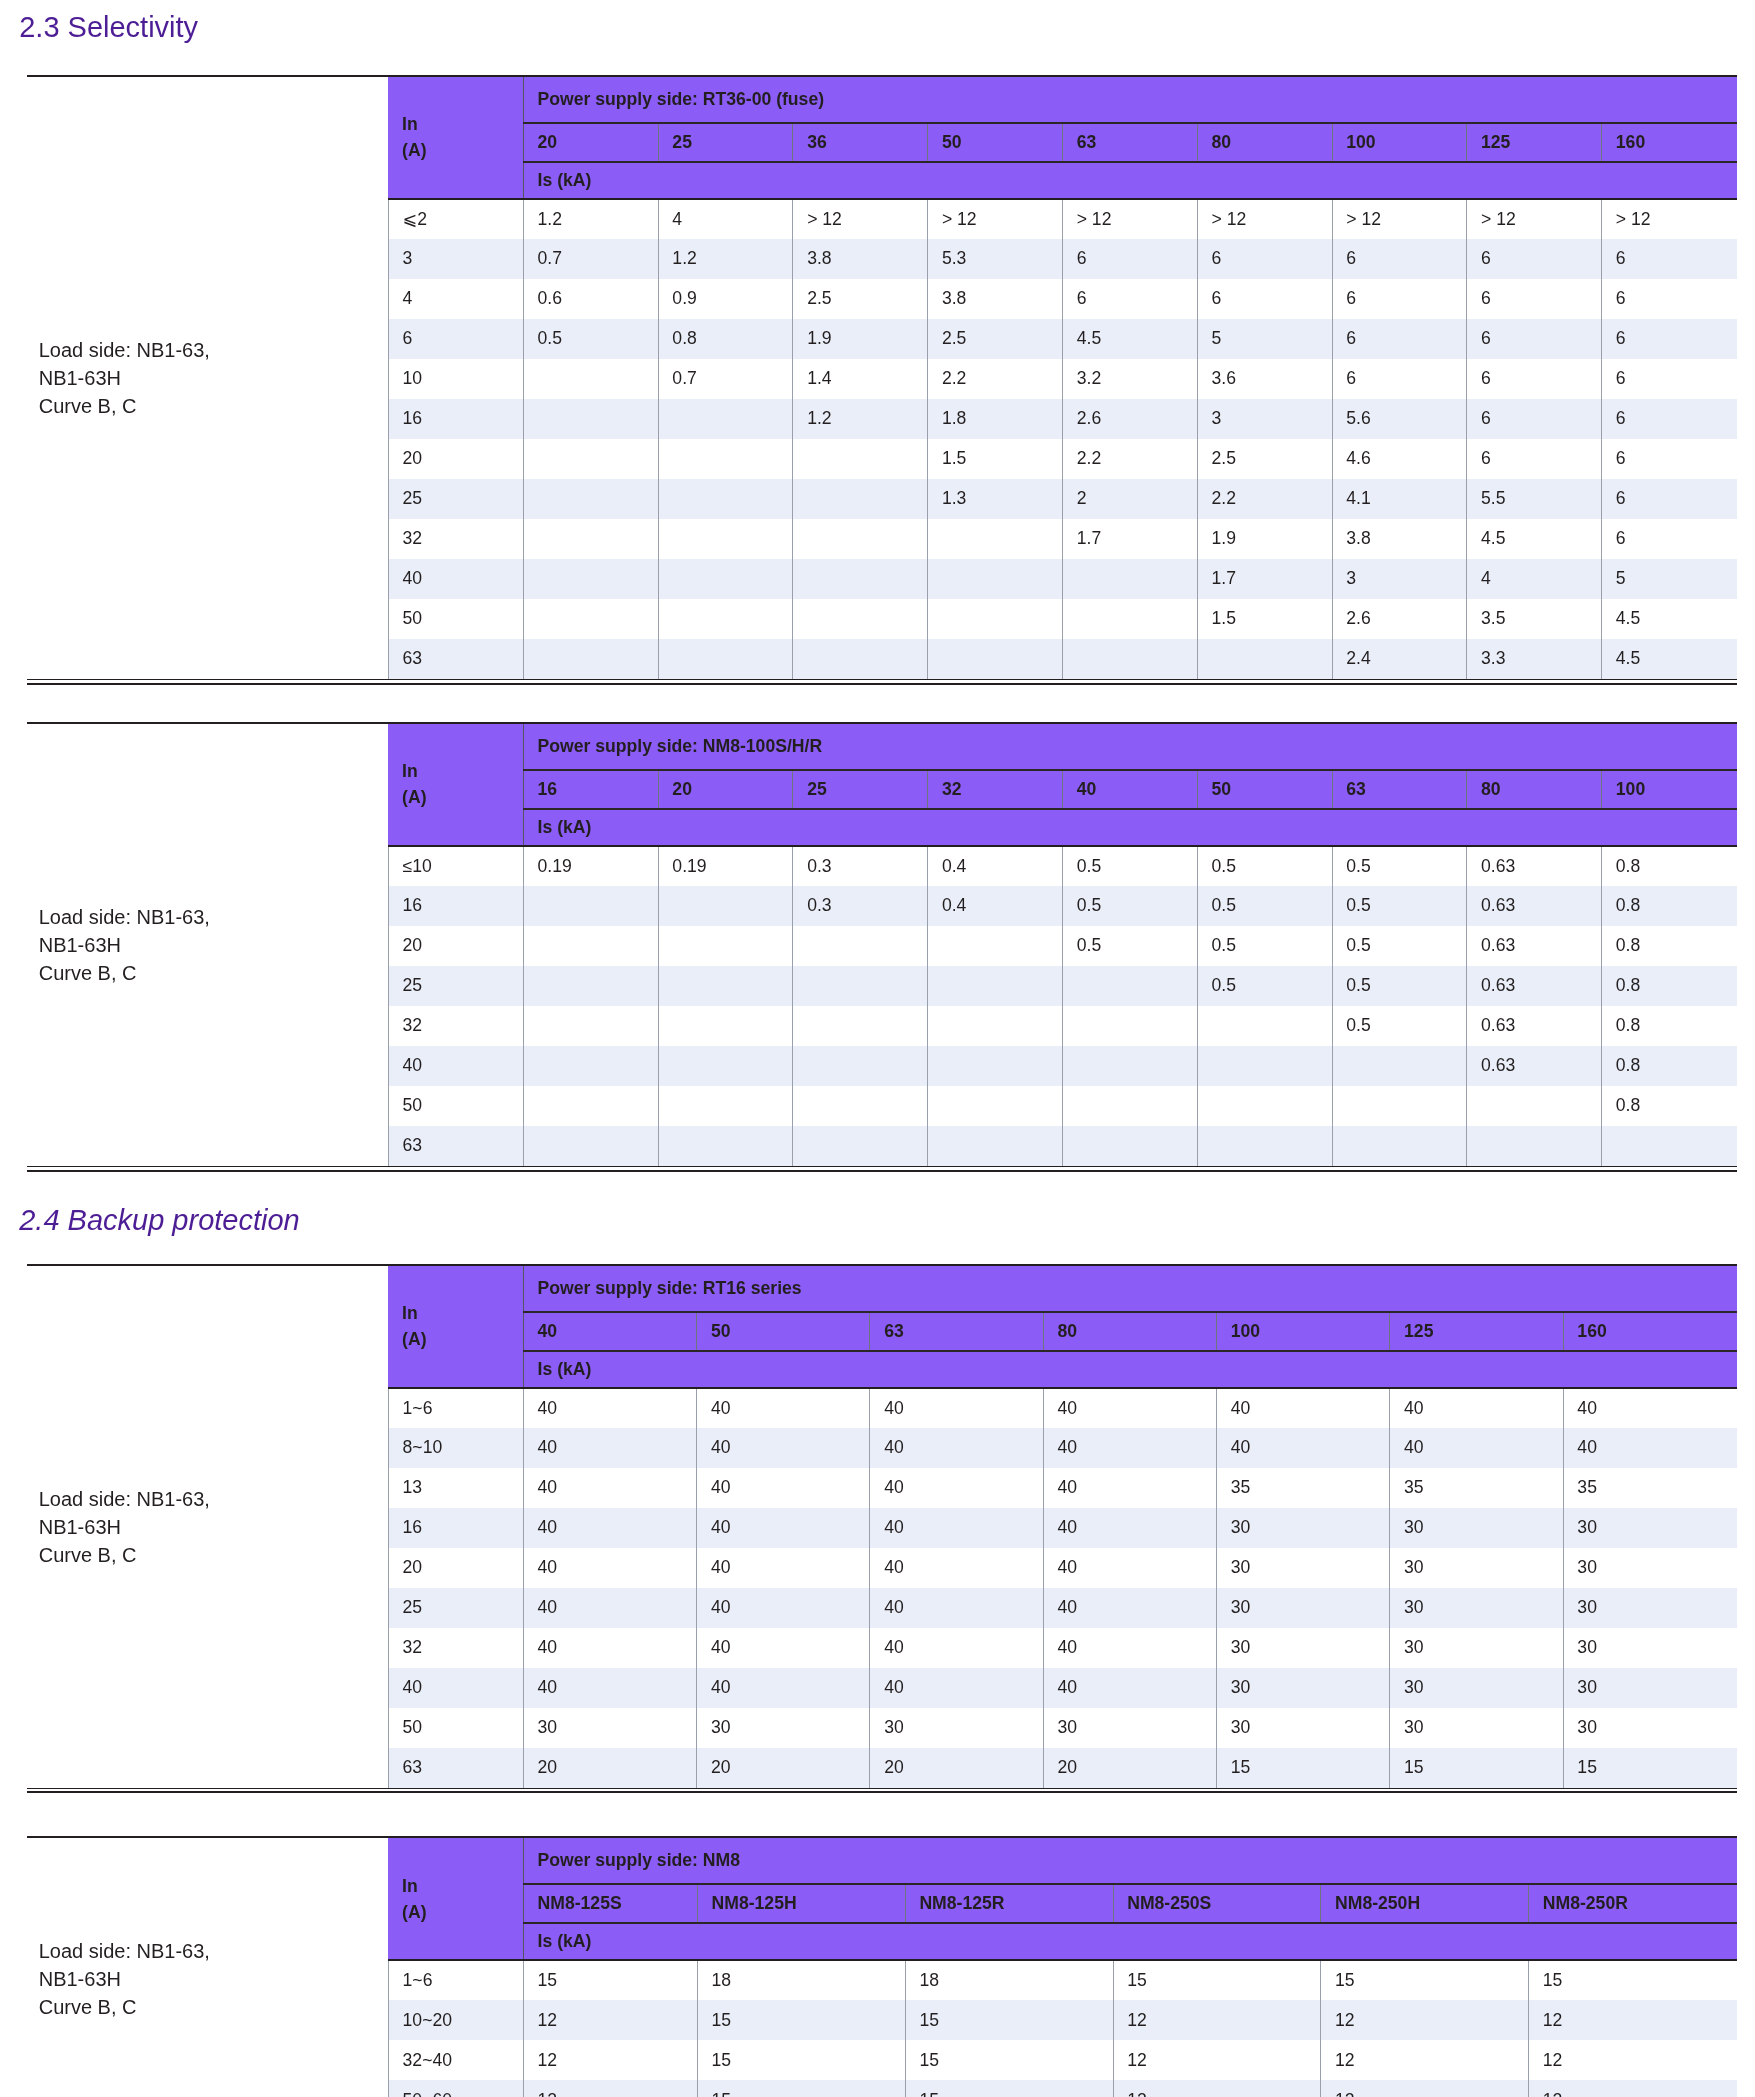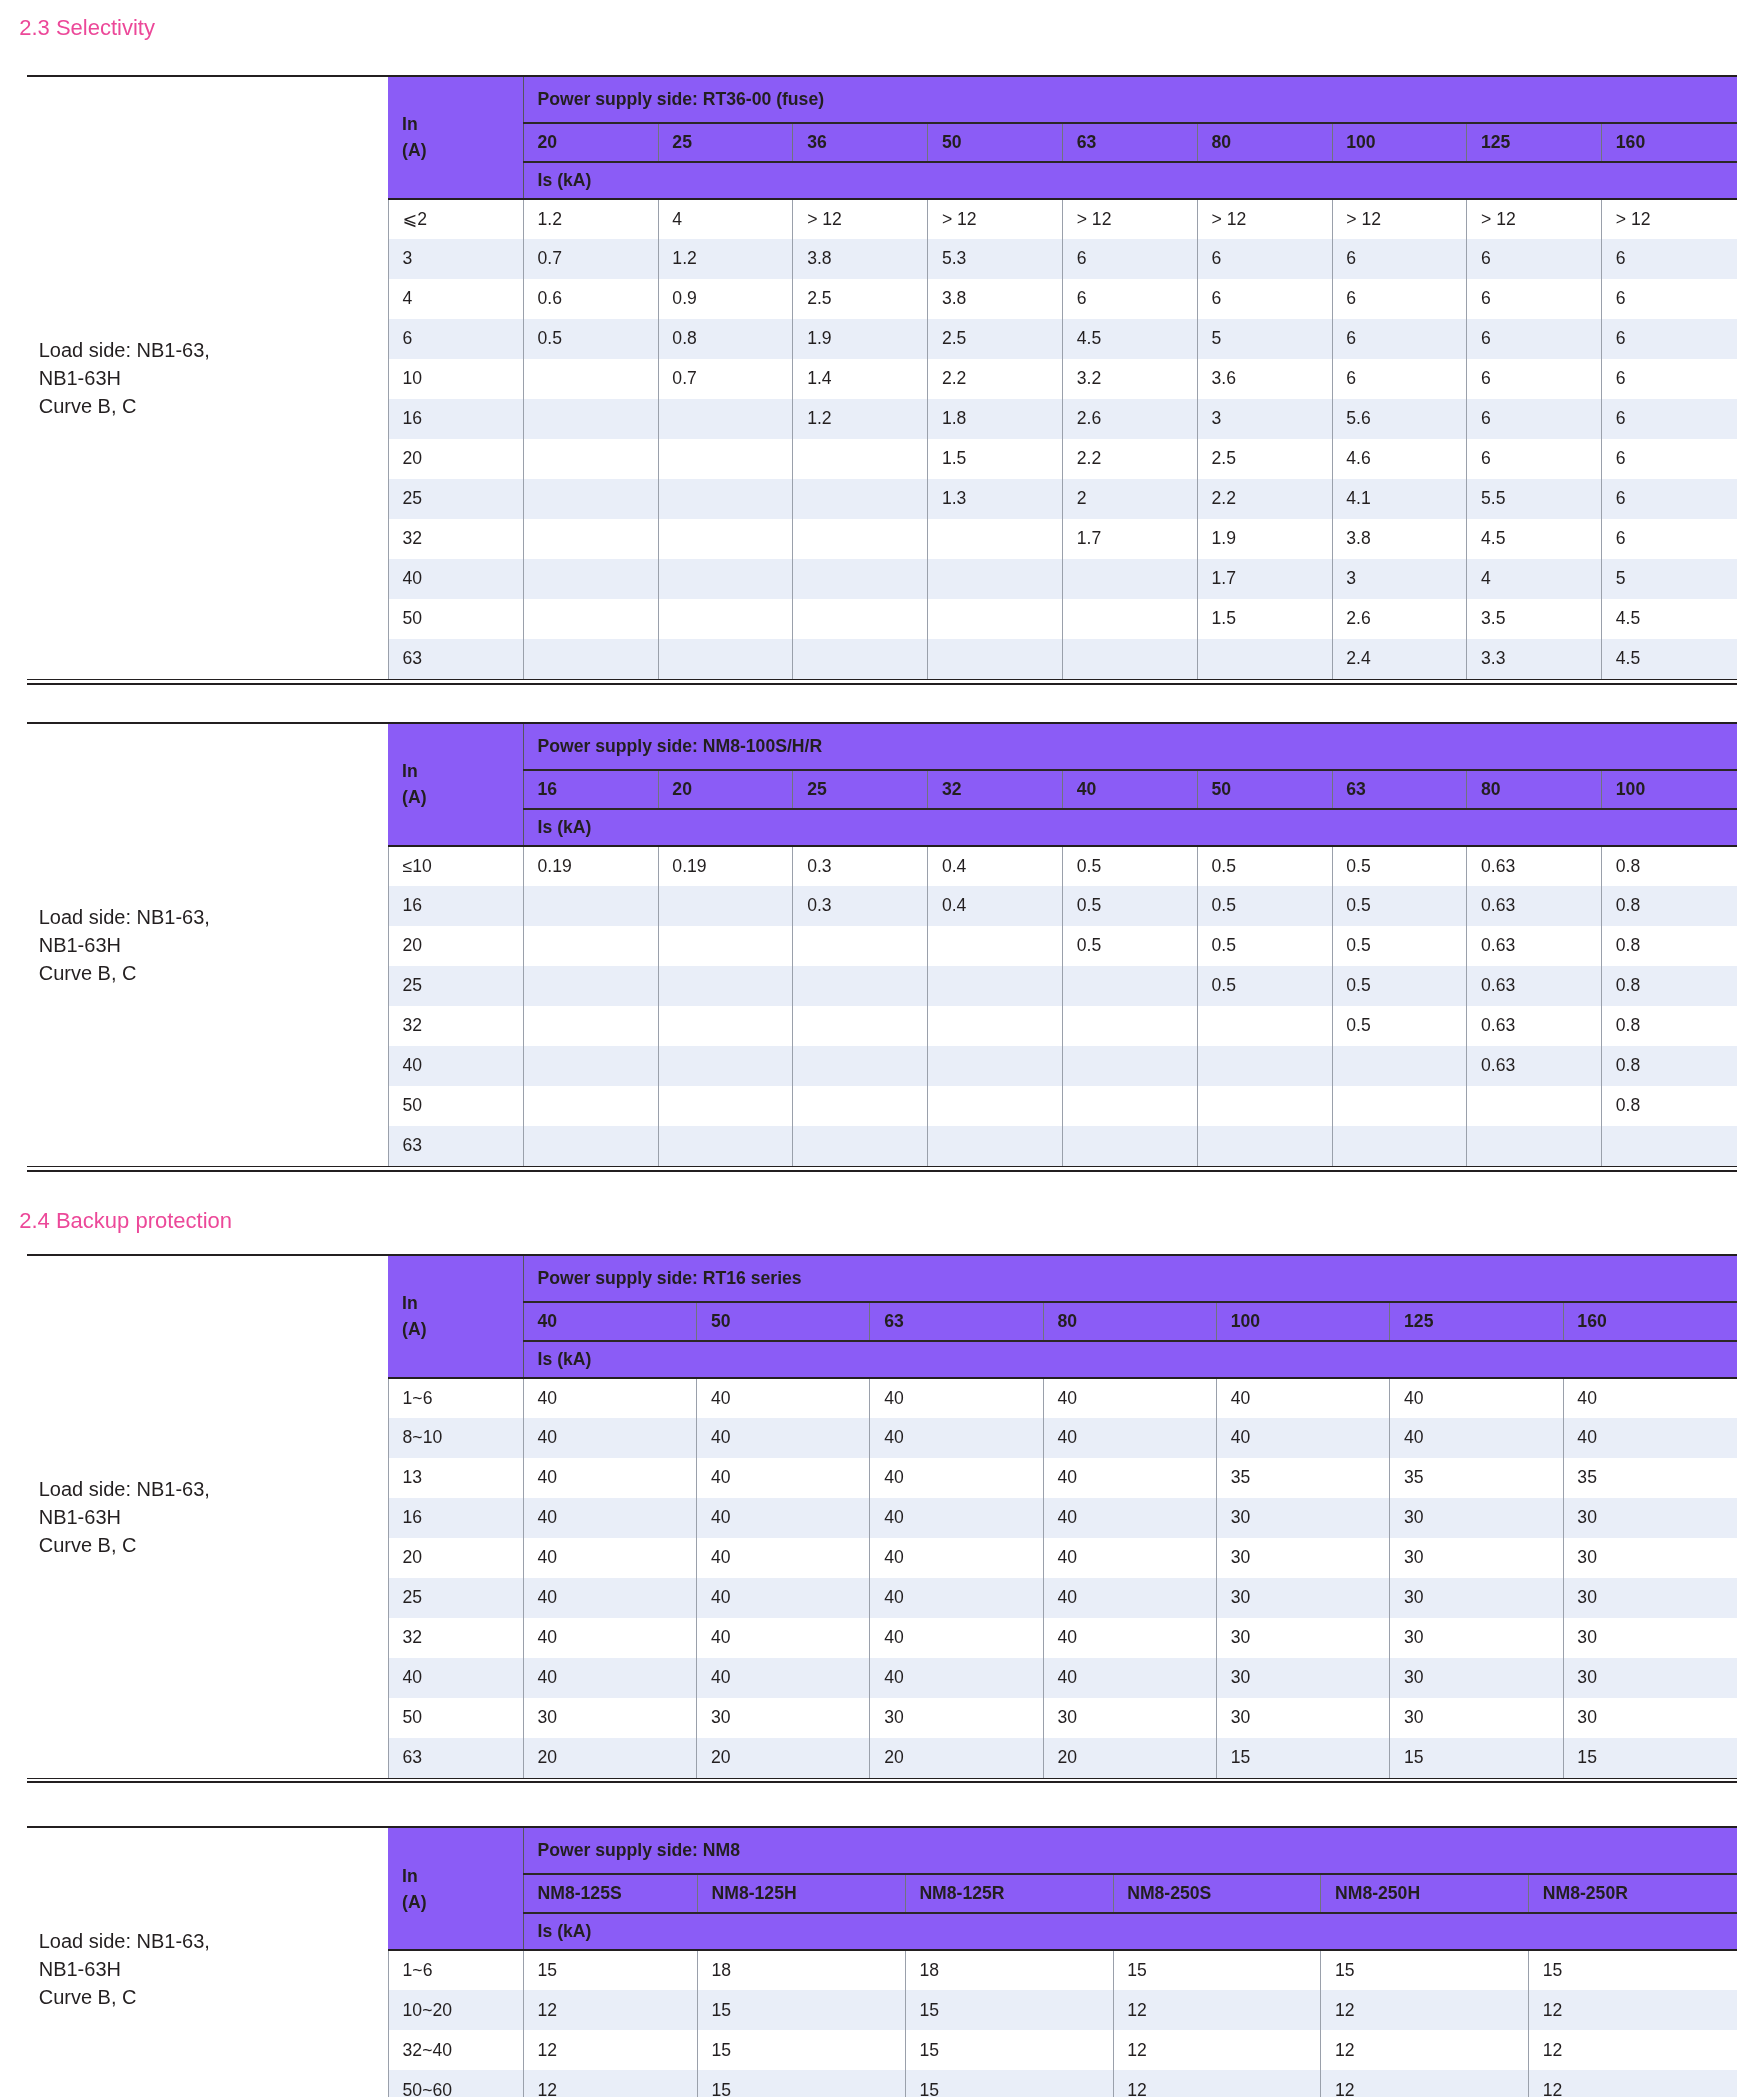--- a/index.html
+++ b/index.html
@@ -7,28 +7,28 @@
   body {
     width: 1755px;
     height: 2098px;
     font-family: "Liberation Sans", "DejaVu Sans", sans-serif;
     color: #231f20;
     overflow: hidden;
   }
   .page { padding: 9.8px 18.5px 0 27px; }
 
   .sec-title {
-    font-size: 22px;
+    font-size: 29px;
     font-weight: 400;
-    color: #ec4899;
+    color: #4c1d95;
     margin-left: -7.8px;
     line-height: 35px;
   }
   .sec-title.first { margin-bottom: 30px; }
-  .sec-title.second { margin-top: 31px; margin-bottom: 16px; }
+  .sec-title.second { margin-top: 31px; margin-bottom: 26px; font-style: italic; }
 
   
   .tbl-frame { border-top: 2.9px solid #231f20; }
   .tbl-flex { display: flex; align-items: stretch; }
 
   .load-label {
     width: 361px;
     display: flex;
     flex-direction: column;
     justify-content: center;

